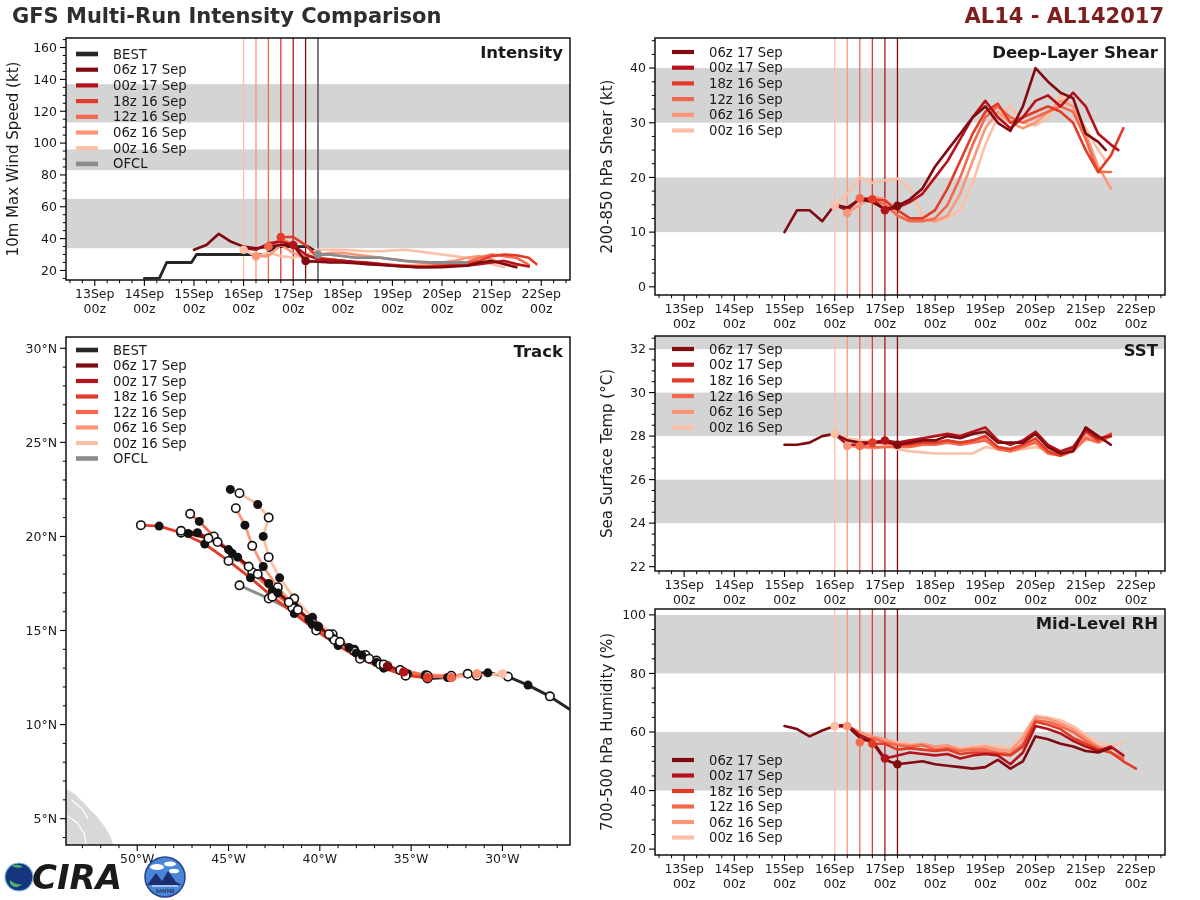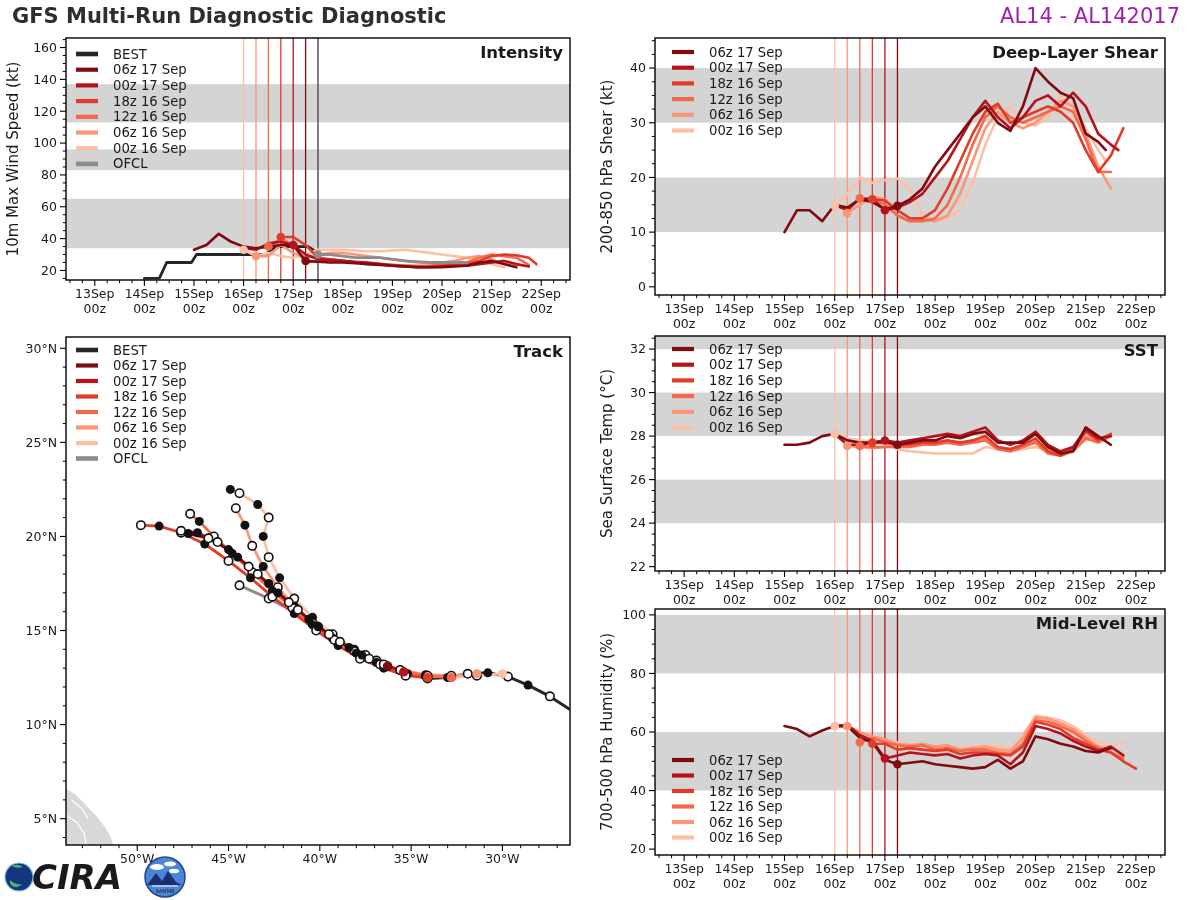--- a/index.html
+++ b/index.html
@@ -1,33 +1,33 @@
 <!DOCTYPE html>
 <html><head>
 <meta charset="utf-8">
 <style>
   html,body{margin:0;padding:0;background:#ffffff;}
   #fig{position:relative;width:1200px;height:900px;background:#fff;overflow:hidden;
        font-family:"DejaVu Sans","Liberation Sans",sans-serif;}
   .maintitle{position:absolute;top:4px;left:12px;font-size:21px;font-weight:bold;color:#2e2e2e;}
-  .stormtitle{position:absolute;top:4px;right:20px;font-size:21px;font-weight:normal;color:#a21caf;}
+  .stormtitle{position:absolute;top:4px;right:36px;font-size:21px;font-weight:bold;color:#7f1d1d;}
   svg{position:absolute;display:block;}
   svg text{font-family:"DejaVu Sans","Liberation Sans",sans-serif;fill:#1a1a1a;}
   #svg-intensity{left:0;top:28px;}
   #svg-track{left:0;top:330px;}
   #svg-shear{left:600px;top:0;}
   #svg-sst{left:600px;top:335px;}
   #svg-rh{left:600px;top:608px;}
   #logo{left:2px;top:852px;}
 </style>
 </head>
 <body>
 
 <div id="fig">
-  <div class="maintitle">GFS Multi-Run Diagnostic Diagnostic</div>
+  <div class="maintitle">GFS Multi-Run Intensity Comparison</div>
   <div class="stormtitle">AL14 - AL142017</div>
 
   <svg id="svg-intensity" width="600" height="330">
       <g>
         <rect x="66" y="170.80263157894737" width="504" height="49.35526315789474" fill="#d4d4d4"></rect>
         <rect x="66" y="121.44736842105263" width="504" height="20.69736842105263" fill="#d4d4d4"></rect>
         <rect x="66" y="56.17105263157893" width="504" height="38.21052631578951" fill="#d4d4d4"></rect>
       </g>
       <g>
         <line x1="243.59055118110237" x2="243.59055118110237" y1="10" y2="252" stroke="#fcc0a6" stroke-width="1.3"></line>

